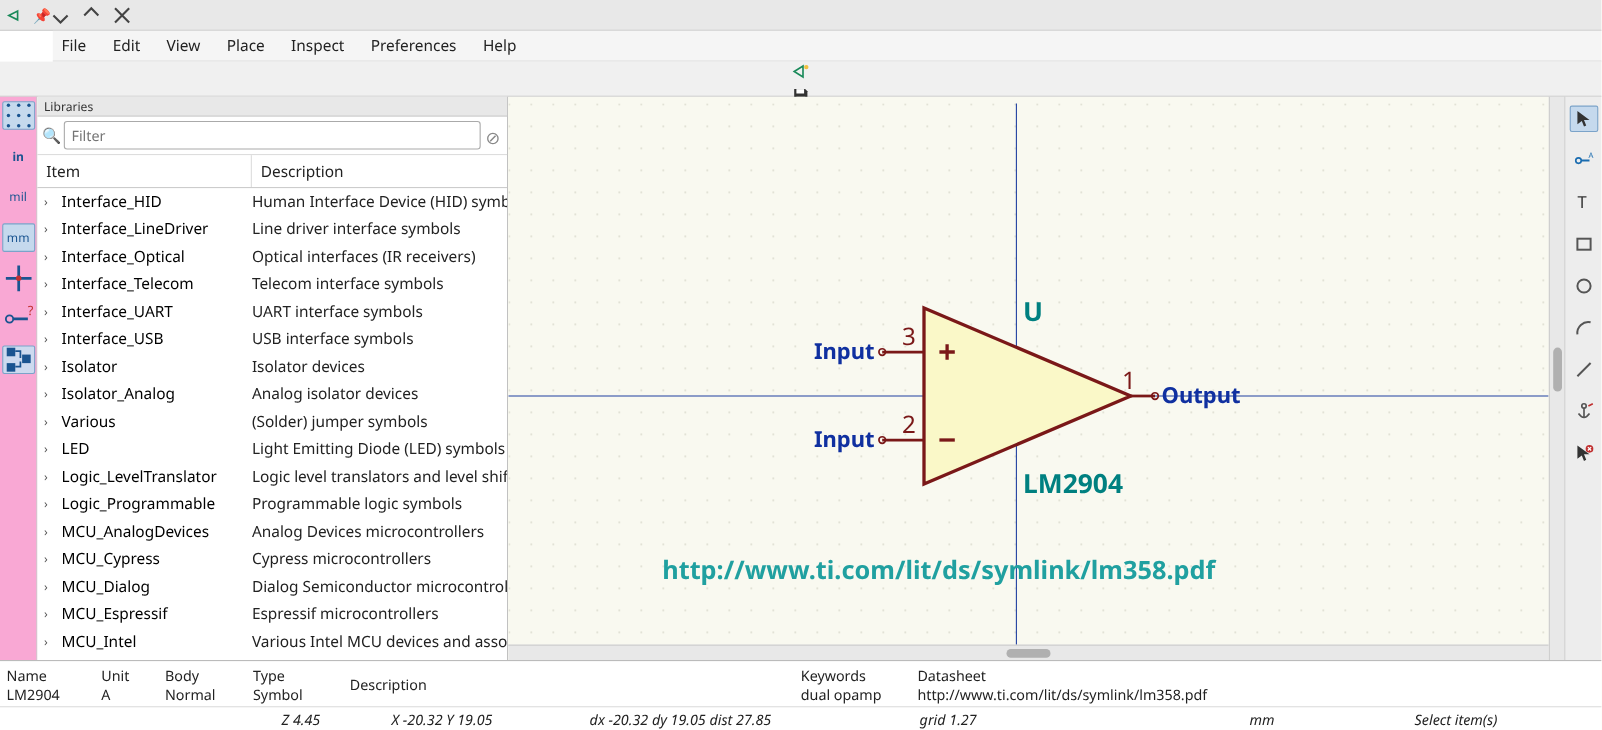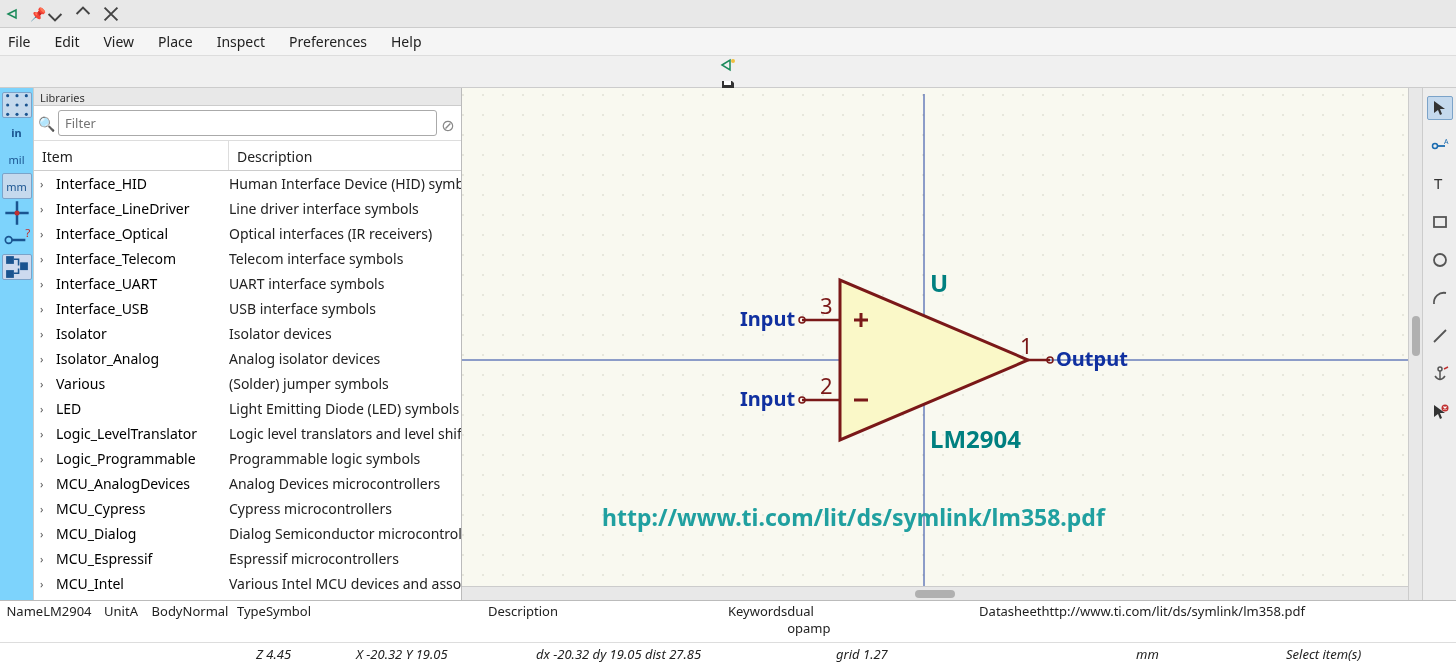--- a/index.html
+++ b/index.html
@@ -7,37 +7,37 @@
 
 
 .titlebar { height: 28px; display: flex; align-items: center; padding: 0 6px; background: #e8e8e8; border-bottom: 1px solid #ccc; }
 .titlebar .ticons { display: flex; gap: 8px; }
 .titlebar .ticons span { width: 16px; height: 16px; display: inline-flex; align-items: center; justify-content: center; font-size: 13px; color: #444; }
 .titlebar .title { flex: 1; text-align: center; font-size: 14px; color: #333; }
 .titlebar .wbtns { display: flex; gap: 10px; }
 .titlebar .wbtns span { width: 18px; height: 18px; display: inline-flex; align-items: center; justify-content: center; color: #444; font-size: 14px; }
 
 
-.menubar { height: 28px; display: flex; align-items: center; padding: 0 8px; gap: 24px; background: #f5f5f5; border-bottom: 1px solid #ddd; }
+.menubar { height: 28px; display: flex; align-items: center; padding: 0 8px; gap: 24px; background: #f5f5f5; border-bottom: 1px solid #ddd; margin-left: 48px; }
 .menubar span { font-size: 14px; color: #222; cursor: pointer; }
 
 
 .toolbar { height: 32px; display: flex; align-items: center; padding: 0 4px; gap: 4px; background: #f0f0f0; border-bottom: 1px solid #ccc; flex-direction: column; }
 .toolbar .sep { width: 1px; height: 22px; background: #ccc; margin: 0 4px; }
 .tbbtn { width: 26px; height: 26px; display: inline-flex; align-items: center; justify-content: center; font-size: 16px; color: #444; cursor: pointer; border-radius: 2px; }
 .tbbtn svg { width: 18px; height: 18px; }
 .unit-select { display: flex; align-items: center; border: 1px solid #aaa; height: 24px; border-radius: 3px; margin: 0 6px; background: #fff; }
 .unit-select span { padding: 0 50px 0 8px; font-size: 13px; }
 .unit-select .dd { width: 22px; text-align: center; border-left: 1px solid #aaa; font-size: 10px; color: #555; height:100%; display:flex; align-items:center; justify-content:center; }
 
 
 .main { flex: 1; display: flex; min-height: 0; }
 
 
-.ltoolbar { width: 34px; background: #7dd3fc; border-right: 1px solid #ccc; display: flex; flex-direction: column; align-items: center; padding-top: 4px; gap: 1px; }
+.ltoolbar { width: 34px; background: #f9a8d4; border-right: 1px solid #ccc; display: flex; flex-direction: column; align-items: center; padding-top: 4px; gap: 11px; }
 .ltoolbar .lbtn { width: 30px; height: 26px; display: flex; align-items: center; justify-content: center; font-size: 11px; color: #1a5490; cursor: pointer; }
 .ltoolbar .lbtn.sel { background: #c5d9ed; border: 1px solid #7ba3c9; border-radius: 2px; }
 .ltoolbar .lbtn.sel2 { background: #cddaef; border: 1px solid #7ba3c9; border-radius: 2px; }
 
 
 .libpanel { width: 428px; display: flex; flex-direction: column; border-right: 1px solid #bbb; background: #fff; }
 .libpanel .lhead { height: 18px; font-size: 11px; padding: 2px 6px; background: #e8e8e8; border-bottom: 1px solid #ccc; color: #333; }
 .libpanel .filterrow { display: flex; align-items: center; padding: 4px 4px; gap: 2px; border-bottom: 1px solid #ddd; }
 .libpanel .filterrow .sicon { width: 18px; font-size: 14px; color: #555; text-align: center; }
 .libpanel .filterrow input { flex: 1; border: 1px solid #aaa; border-radius: 3px; padding: 3px 6px; font-size: 13px; }
@@ -58,21 +58,21 @@
 .canvas-scroll-h .thumb { width: 40px; height: 8px; background: #b0b0b0; border-radius: 4px; }
 
 
 .rtoolbar { width: 34px; background: #ededed; border-left: 1px solid #ccc; display: flex; flex-direction: column; align-items: center; padding-top: 8px; gap: 14px; }
 .rtoolbar .rbtn { width: 26px; height: 24px; display: flex; align-items: center; justify-content: center; cursor: pointer; }
 .rtoolbar .rbtn.sel { background: #c5d9ed; border: 1px solid #7ba3c9; border-radius: 2px; }
 .rtoolbar .rbtn svg { width: 18px; height: 18px; }
 
 
 .infobar1 { height: 42px; display: flex; border-top: 1px solid #bbb; background: #fff; padding: 2px 6px 0 6px; font-size: 13px; gap: 0; }
-.infobar1 .col { display: flex; flex-direction: row; justify-content: center; }
+.infobar1 .col { display: flex; flex-direction: column; justify-content: center; }
 .infobar1 .col .lbl { font-size: 13px; color: #222; line-height: 17px; }
 .infobar1 .col .val { font-size: 13px; color: #222; line-height: 17px; }
 
 .infobar2 { height: 22px; display: flex; align-items: center; border-top: 1px solid #ddd; background: #fff; padding: 0 10px; font-size: 13px; color: #222; }
 .infobar2 .seg { margin-right: 0; font-style: italic; }
 
 
 .vscroll { width: 14px; background: #e8e8e8; border-left: 1px solid #ccc; position: relative; }
 .vscroll .thumb { position: absolute; left: 3px; width: 8px; height: 40px; top: 228px; background: #b0b0b0; border-radius: 4px; }
 </style>

